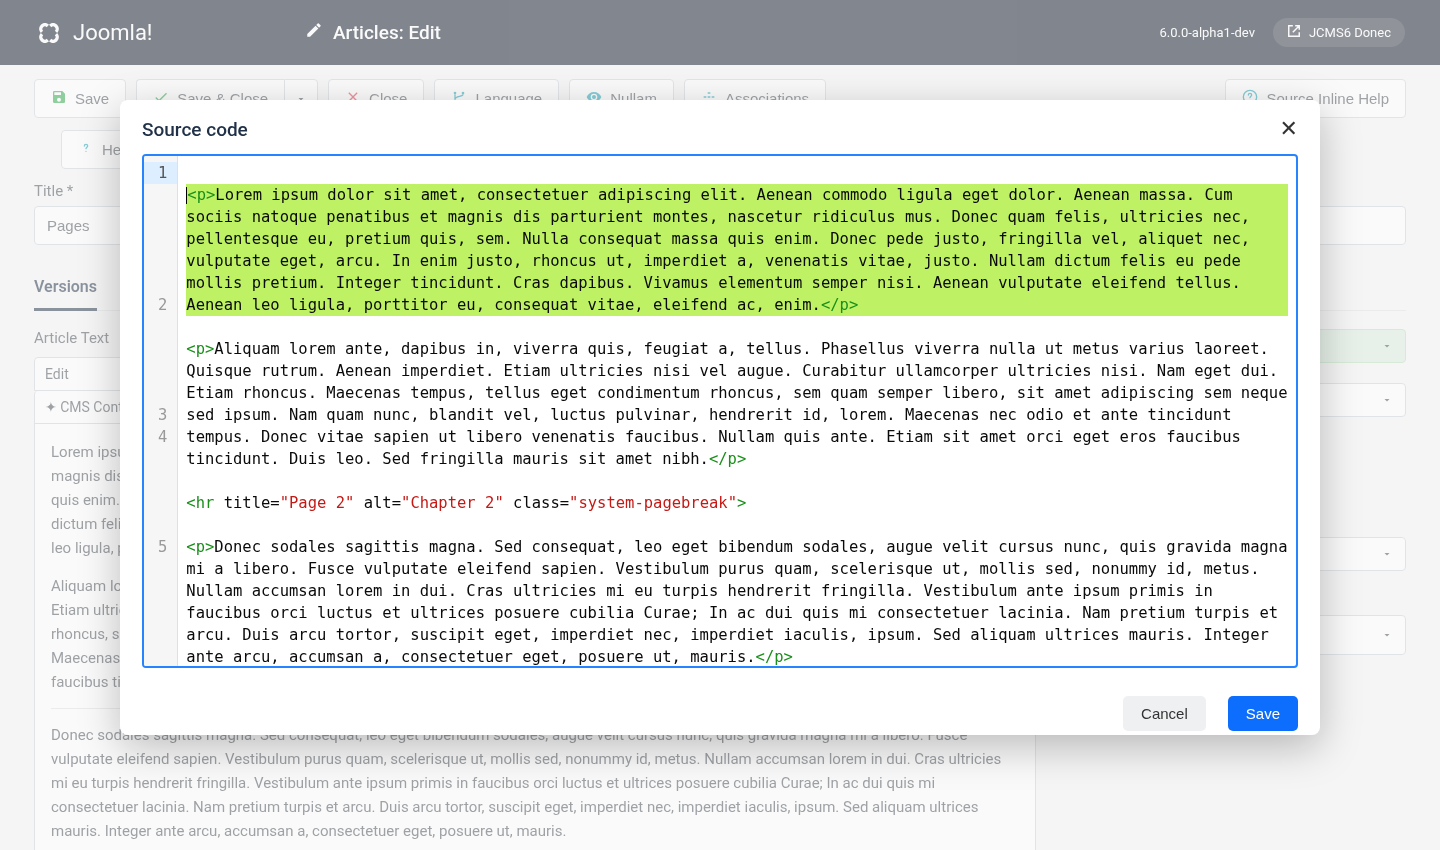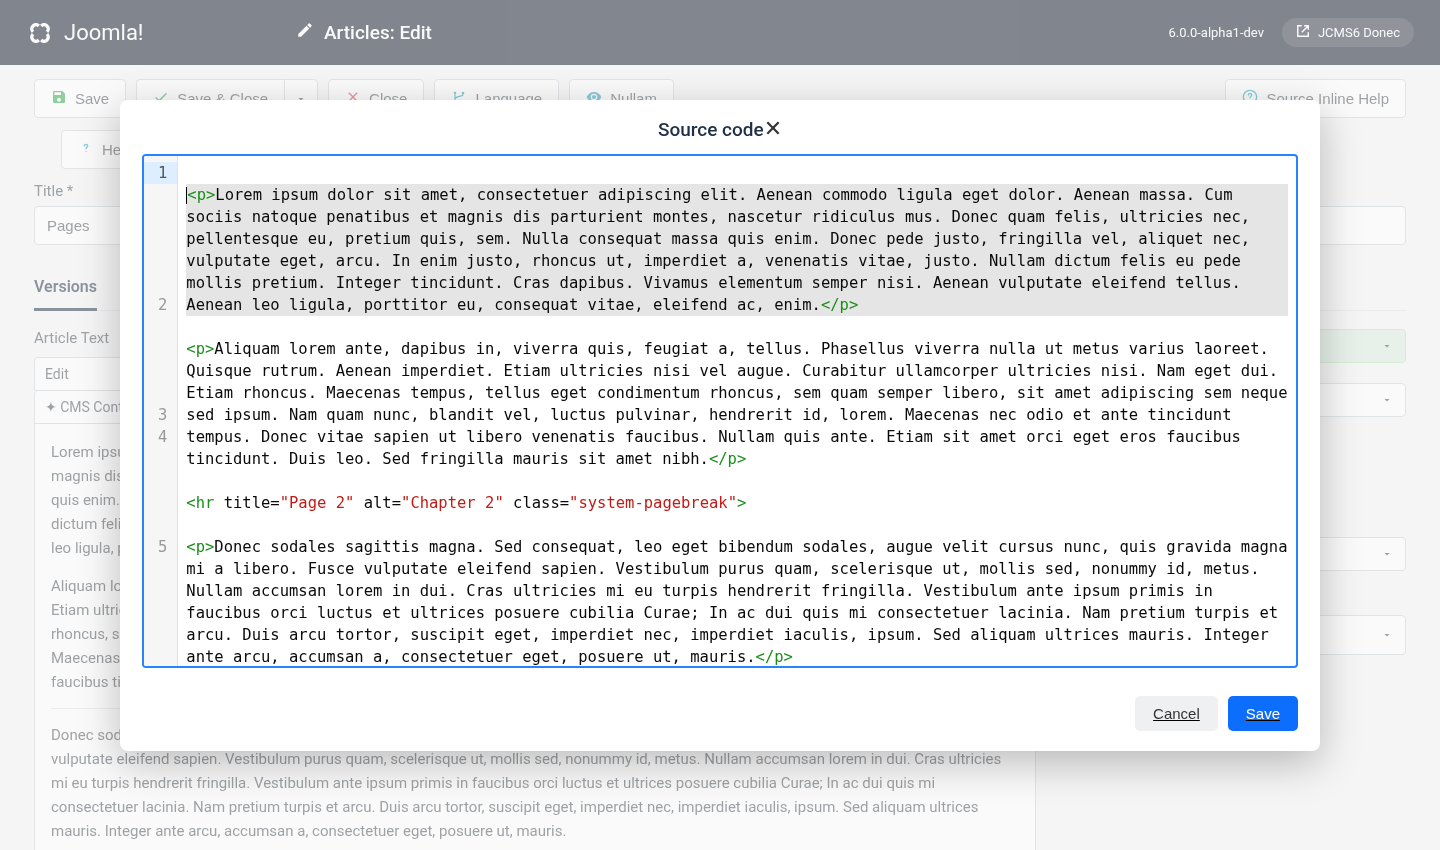--- a/index.html
+++ b/index.html
@@ -1,19 +1,19 @@
 <!DOCTYPE html>
 <html><head>
 <meta charset="utf-8">
 <style>
 * { box-sizing: border-box; margin: 0; padding: 0; }
 body { font-family: -apple-system, BlinkMacSystemFont, "Segoe UI", Roboto, sans-serif; background: #f5f5f5; width: 1440px; height: 850px; overflow: hidden; position: relative; }
 
 
-.top-header { height: 65px; background: #101828; display: flex; align-items: center; padding: 0 26px; color: #fff; opacity: 0.5; }
+.top-header { height: 65px; background: #101828; display: flex; align-items: center; padding: 0 35px; color: #fff; opacity: 0.5; }
 .brand { display: flex; align-items: center; gap: 10px; font-size: 22px; width: 270px; }
 .brand-icon { width: 28px; height: 28px; }
 .page-title-wrap { display: flex; align-items: center; gap: 10px; font-size: 19px; font-weight: 500; flex: 1; }
 .top-right { display: flex; align-items: center; gap: 18px; font-size: 13px; }
 .user-badge { background: rgba(255,255,255,0.12); padding: 6px 14px; border-radius: 18px; display: flex; align-items: center; gap: 8px; }
 
 
 .toolbar { display: flex; gap: 10px; padding: 14px 34px; flex-wrap: wrap; opacity: 0.5; }
 .btn { display: inline-flex; align-items: center; gap: 8px; background: #fff; border: 1px solid #ced4da; border-radius: 4px; padding: 9px 16px; font-size: 15px; color: #495057; cursor: pointer; }
 .btn-split { border-left: 1px solid #ced4da; padding: 9px 10px; }
@@ -44,37 +44,37 @@
 .editor-content { background: #fff; border: 1px solid #ced4da; border-top: none; padding: 16px; font-size: 15px; color: #495057; line-height: 1.6; border-radius: 0 0 4px 4px; }
 .editor-content p { margin-bottom: 14px; }
 .side-field { margin-bottom: 20px; }
 .select { display: flex; justify-content: space-between; align-items: center; padding: 10px 12px; border: 1px solid #ced4da; border-radius: 4px; background: #fff; font-size: 15px; color: #495057; }
 .select.green { background: #d9eedd; border-color: #b7dfb9; }
 .chev { width: 12px; height: 12px; }
 
 
 .overlay { position: absolute; inset: 0; background: rgba(0,0,0,0); pointer-events: none; }
 .modal { position: absolute; top: 100px; left: 120px; right: 120px; background: #fff; border-radius: 8px; box-shadow: 0 12px 40px rgba(0,0,0,0.25); padding: 0; pointer-events: auto; }
-.modal-header { display: flex; justify-content: center; align-items: center; padding: 16px 22px 12px; }
+.modal-header { display: flex; justify-content: space-between; align-items: center; padding: 16px 22px 12px; }
 .modal-title { font-size: 19px; color: #1f3047; font-weight: 500; }
 .modal-close { font-size: 22px; cursor: pointer; color: #333; background: none; border: none; }
 .modal-body { padding: 0 22px 16px; }
 
 
 .code-editor { border: 2px solid #2684ff; border-radius: 4px; display: flex; font-family: ui-monospace, SFMono-Regular, Menlo, Consolas, monospace; font-size: 15.5px; line-height: 22px; height: 514px; overflow: hidden; background: #fff; }
 .gutter { background: #f6f6f6; border-right: 1px solid #e0e0e0; text-align: right; padding: 6px 10px 6px 14px; color: #999; user-select: none; }
 .gutter .ln { height: 22px; }
 .gutter .ln.active { background: #dceeff; color: #555; margin: 0 -10px 0 -14px; padding: 0 10px 0 14px; }
 .code-lines { padding: 6px 8px; flex: 1; overflow: auto; white-space: pre-wrap; word-break: break-word; color: #0a0a0a; }
-.code-lines .line.active { background: #e5e5e5; }
+.code-lines .line.active { background: #bef264; }
 .code-lines .tag { color: #1a8f1a; }
 .code-lines .attr-val { color: #c41a16; }
 .code-lines .cursor { border-left: 1.5px solid #000; display: inline-block; height: 17px; vertical-align: text-bottom; }
 
-.modal-footer { display: flex; justify-content: flex-end; gap: 10px; padding: 12px 22px 20px; text-decoration: underline; }
+.modal-footer { display: flex; justify-content: flex-end; gap: 22px; padding: 12px 22px 4px; }
 .mbtn { padding: 9px 18px; border-radius: 5px; font-size: 15px; cursor: pointer; border: none; }
 .mbtn-cancel { background: #eef0f2; color: #333; }
 .mbtn-save { background: #0d6efd; color: #fff; font-weight: 500; }
 
 hr.sep { border: none; border-top: 1px solid #dee2e6; margin: 14px 0; }
 </style>
 </head>
 <body>
 
 <div class="top-header">
@@ -141,20 +141,26 @@
           <path d="M6 8v8M18 8c0 5-12 1-12 8" stroke="#17a2b8" stroke-width="2" fill="none"></path>
         </svg></span>
     <span>Language</span>
   </button>
   <button class="btn">
     <span><svg class="icon-sm" viewBox="0 0 24 24" fill="#17a2b8">
           <path d="M12 4.5C7 4.5 2.7 7.6 1 12c1.7 4.4 6 7.5 11 7.5s9.3-3.1 11-7.5c-1.7-4.4-6-7.5-11-7.5zM12 17a5 5 0 110-10 5 5 0 010 10zm0-8a3 3 0 100 6 3 3 0 000-6z"></path>
         </svg></span>
     <span>Nullam</span>
   </button>
+  <button class="btn">
+    <span><svg class="icon-sm" viewBox="0 0 24 24" fill="#17a2b8">
+          <path d="M4 11h4v2H4zm6 0h4v2h-4zm6 0h4v2h-4zM10 5h4v2h-4zm0 12h4v2h-4z"></path>
+        </svg></span>
+    <span>Associations</span>
+  </button>
   <div class="toolbar-spacer"></div>
   <button class="btn">
     <span><svg class="icon-sm" viewBox="0 0 24 24" fill="#17a2b8">
           <circle cx="12" cy="12" r="10" fill="none" stroke="#17a2b8" stroke-width="2"></circle>
           <path d="M9.5 9a2.5 2.5 0 115 0c0 1.5-2.5 2-2.5 4M12 17h.01" stroke="#17a2b8" stroke-width="2" fill="none" stroke-linecap="round"></path>
         </svg></span>
     <span>Source Inline Help</span>
   </button>
   <button class="btn" style="position:absolute; top:130px; left:61px;text-align:right;">
     <span><svg class="icon-sm" viewBox="0 0 24 24" fill="#17a2b8">

